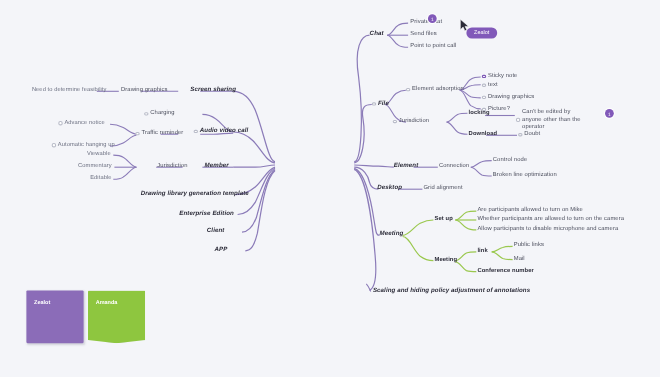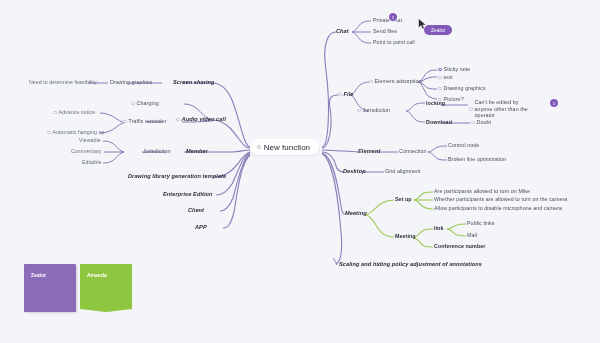--- a/index.html
+++ b/index.html
@@ -146,23 +146,20 @@
       <path d="M414 238 C 418 238 420 244 424 246 C 427 247 430 247 433 247"></path>
       <path d="M447 229 C 451 229 453 226 457 225 C 460 224 463 224 466 224"></path>
       <path d="M447 229 C 451 229 453 233 457 235 C 460 236 463 236 466 236"></path>
     </g>
 
     <g fill="none" stroke="#8b7bb8" stroke-width="1">
       <path d="M333 258 C 335 260 336 263 337 265"></path>
     </g>
   </svg>
 
-  <div class="central">
-    <span class="radio"></span><span>New function</span>
-  </div>
 
   <div class="node lvl1" style="left:173px;top:79px;"><span class="txt">Screen sharing</span></div>
   <div class="node lvl2" style="left:110px;top:79px;"><span class="txt">Drawing graphics</span></div>
   <div class="node" style="left:29px;top:79px;"><span class="txt">Need to determine feasibility</span></div>
 
   <div class="node lvl1" style="left:176px;top:116px;"><span class="radio"></span><span class="txt">Audio video call</span></div>
   <div class="node lvl2" style="left:131px;top:100px;"><span class="radio"></span><span class="txt">Charging</span></div>
   <div class="node lvl2" style="left:123px;top:118px;"><span class="radio"></span><span class="txt">Traffic reminder</span></div>
   <div class="node" style="left:53px;top:109px;"><span class="radio"></span><span class="txt">Advance notice</span></div>
   <div class="node" style="left:47px;top:129px;"><span class="radio"></span><span class="txt">Automatic hanging up</span></div>

